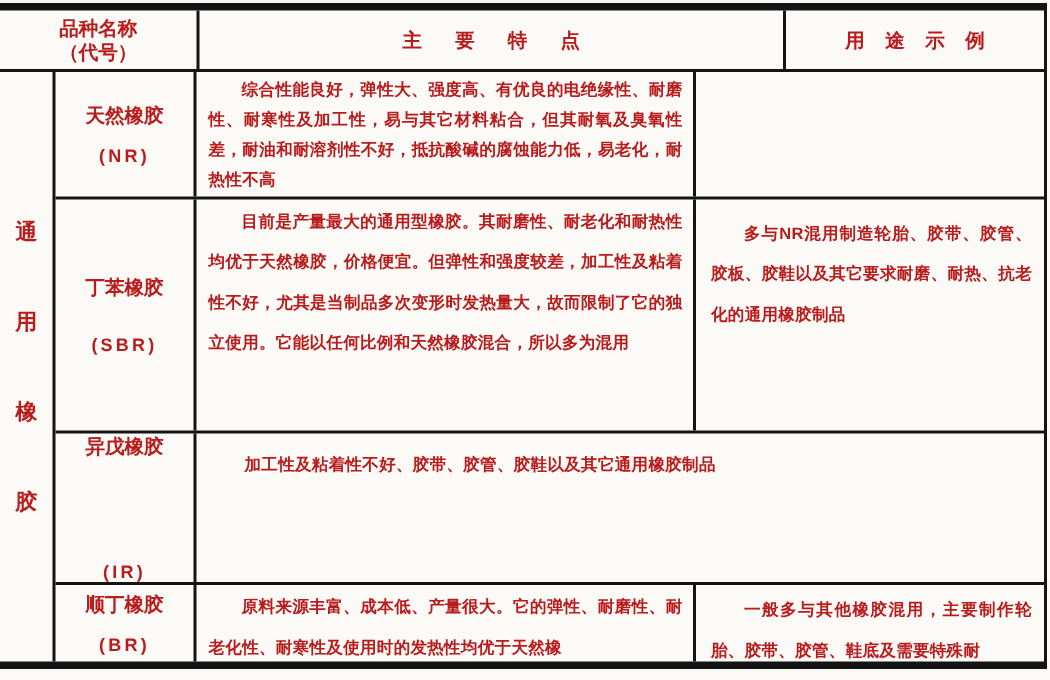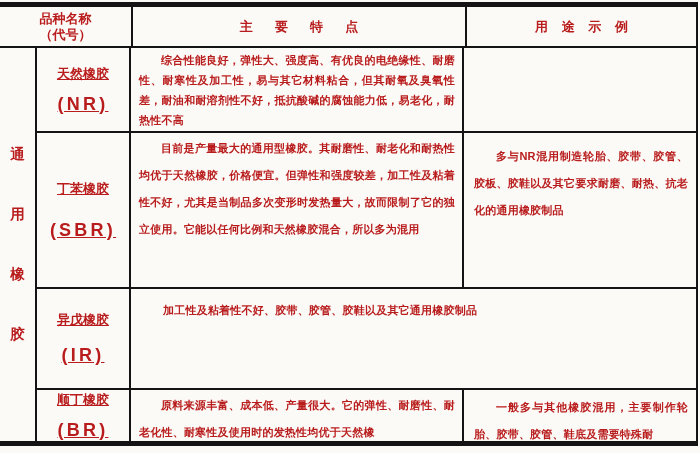--- a/index.html
+++ b/index.html
@@ -20,44 +20,44 @@
     border-bottom:5px solid #141414;
     border-right:2px solid #141414;
     box-sizing:border-box;
     display:flex;flex-direction:column;
     background:#fbfaf7;
   }
   
   .thead{display:flex;height:39px;border-bottom:2px solid #141414;flex:none;}
   .th{display:flex;align-items:center;justify-content:center;font-weight:700;font-size:13px;box-sizing:border-box;}
   .th-name{width:133px;border-right:2px solid #141414;flex-direction:column;line-height:16px;}
-  .th-feat{width:334px;border-right:2px solid #141414;letter-spacing:1.7em;text-indent:1.7em;text-align:right;}
+  .th-feat{width:391px;border-right:2px solid #141414;letter-spacing:1.7em;text-indent:1.7em;text-align:right;}
   .th-usage{flex:1;letter-spacing:1.05em;text-indent:1.05em;border-radius:16px;}
   
   .tbody{flex:1;display:flex;min-height:0;}
   .vlabel{
     width:37px;border-right:2px solid #141414;box-sizing:border-box;flex:none;
     display:flex;flex-direction:column;align-items:center;justify-content:center;
     gap:41px;font-weight:700;font-size:14.5px;
   }
   .rows{flex:1;display:flex;flex-direction:column;min-width:0;}
   .row{display:flex;border-bottom:2px solid #141414;box-sizing:border-box;min-height:0;}
   .row-br{border-bottom:none;flex:1;border-radius:14px;}
   .row-nr{height:85px;flex:none;}
   .row-sbr{height:156px;flex:none;}
   .row-ir{height:101px;flex:none;}
   .cell{box-sizing:border-box;overflow:hidden;}
   .cell-name{
     width:94px;border-right:2px solid #141414;flex:none;
     display:flex;flex-direction:column;align-items:center;justify-content:center;
-    gap:11px;font-weight:700;font-size:13px;text-align:center;text-decoration:underline;
+    gap:11px;font-weight:700;font-size:13px;text-align:center;
   }
   .row-sbr .cell-name{gap:22px;}
-  .row-ir .cell-name{gap:16px;}
-  .cell-name .code{letter-spacing:0.18em;font-size:18px;}
+  .row-ir .cell-name{gap:16px;justify-content:space-between;}
+  .cell-name .code{letter-spacing:0.18em;font-size:12px;}
   .cell-feat{width:333px;border-right:2px solid #141414;flex:none;padding:2px 7px 0 8px;}
   .cell-usage{flex:1;padding:4px 8px 0 10px;}
   .cell p{
     margin:0;text-indent:2em;font-weight:700;font-size:11px;
     text-align:justify;letter-spacing:0.02em;
   }
   .row-nr  .cell-feat  p{line-height:20px;}
   .row-nr  .cell-usage p{line-height:22px;}
   .row-sbr .cell-feat  p{line-height:27px;}
   .row-sbr .cell-usage p{line-height:27px;padding-top:6px;}

